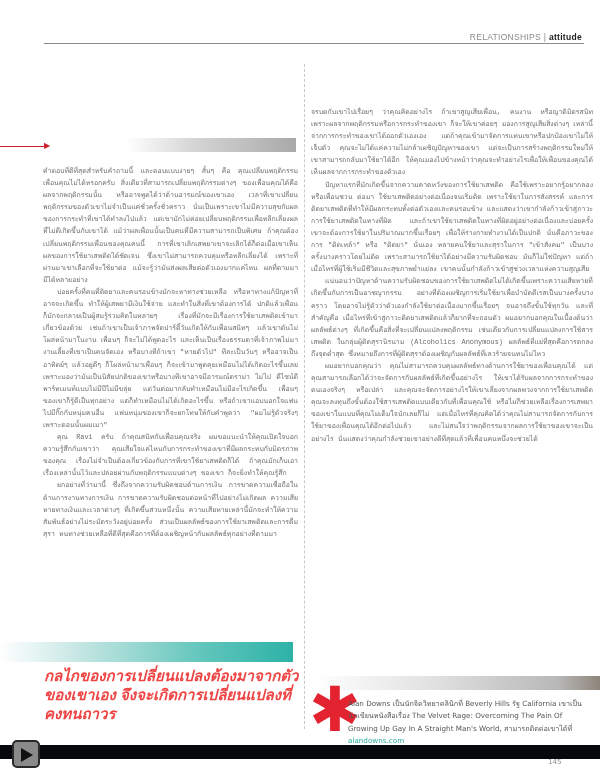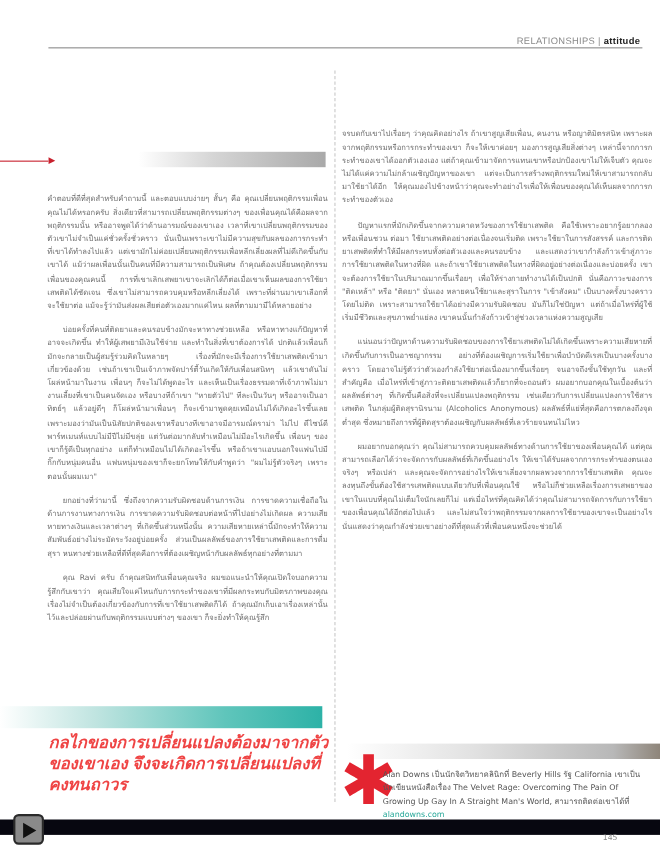--- a/index.html
+++ b/index.html
@@ -7,21 +7,21 @@
   .header-line{position:absolute;left:44px;top:43px;width:540px;height:1px;background:#8a8a8a;}
   .section-label{position:absolute;right:18px;top:32px;font-size:8.5px;letter-spacing:0.3px;color:#8a8a8a;font-family:"Liberation Sans",sans-serif;}
   .section-label b{color:#222;font-weight:bold;}
   .col-divider{position:absolute;left:304px;top:64px;width:0;height:665px;border-left:1px dashed #c8c8c8;}
   .title-wrap{position:absolute;left:0;top:132px;width:300px;height:28px;}
   .title-line{position:absolute;left:0;top:14px;width:44px;height:1px;background:#c8202d;}
   .title-arrow{position:absolute;left:44px;top:9px;font-size:8px;color:#c8202d;}
   .title-text{position:absolute;left:52px;top:0;font-size:20px;font-weight:bold;color:#d3202f;font-family:"Liberation Sans",sans-serif;letter-spacing:0.2px;}
   .title-bar{position:absolute;left:126px;top:6px;width:170px;height:14px;background:linear-gradient(90deg,#fff 0%,#d5d5d5 40%,#a9a9a9 100%);}
   .col{position:absolute;font-size:6.9px;line-height:12.1px;color:#6a6a6a;text-align:justify;}
-  .col p{margin:10px 0 0 0;text-indent:14px;}
+  .col p{margin:0 0 0 0;text-indent:14px;font-family:Liberation Mono, monospace;}
   .col p.first{text-indent:0;}
   .col-left{left:43px;top:165px;width:255px;}
   .col-right{left:311px;top:106px;width:282px;}
   .quote-bar{position:absolute;left:0;top:642px;width:293px;height:20px;background:linear-gradient(90deg,#ffffff 0%,#bfe4e0 30%,#5fc5bb 70%,#2db2a7 100%);}
   .quote{position:absolute;left:44px;top:666px;width:260px;font-size:15px;line-height:19px;font-weight:bold;font-style:italic;color:#ef4444;font-family:"Liberation Sans",sans-serif;}
   .bio-bar{position:absolute;left:315px;top:676px;width:285px;height:14px;background:linear-gradient(90deg,#ffffff 0%,#e2e2e2 40%,#b8b8b8 85%,#8e857a 100%);}
   .asterisk{position:absolute;left:309px;top:680px;font-size:62px;line-height:60px;color:#e32430;font-weight:bold;font-family:"DejaVu Sans",sans-serif;}
   .bio{position:absolute;left:348px;top:698px;width:240px;font-size:7.2px;line-height:12.3px;color:#555;}
   .bio a{color:#2aa99a;text-decoration:none;}
   .bottom-bar{position:absolute;left:0;top:745px;width:600px;height:14px;background:#070710;}
@@ -39,22 +39,22 @@
 
 <div class="title-wrap">
   <div class="title-line"></div>
   <div class="title-arrow">▶</div>
   <div class="title-bar"></div>
 </div>
 
 <div class="col col-left">
   <p class="first">คำตอบที่ดีที่สุดสำหรับคำถามนี้ และตอบแบบง่ายๆ สั้นๆ คือ คุณเปลี่ยนพฤติกรรมเพื่อนคุณไม่ได้หรอกครับ สิ่งเดียวที่สามารถเปลี่ยนพฤติกรรมต่างๆ ของเพื่อนคุณได้คือผลจากพฤติกรรมนั้น หรืออาจพูดได้ว่าด้านอารมณ์ของเขาเอง เวลาที่เขาเปลี่ยนพฤติกรรมของตัวเขาไม่จำเป็นแค่ชั่วครั้งชั่วคราว นั่นเป็นเพราะเขาไม่มีความสุขกับผลของการกระทำที่เขาได้ทำลงไปแล้ว แต่เขามักไม่ค่อยเปลี่ยนพฤติกรรมเพื่อหลีกเลี่ยงผลที่ไม่ดีเกิดขึ้นกับเขาได้ แม้ว่าผลเพื่อนนั้นเป็นคนที่มีความสามารถเป็นพิเศษ ถ้าคุณต้องเปลี่ยนพฤติกรรมเพื่อนของคุณคนนี้ การที่เขาเลิกเสพยาเขาจะเลิกได้ก็ต่อเมื่อเขาเห็นผลของการใช้ยาเสพติดได้ชัดเจน ซึ่งเขาไม่สามารถควบคุมหรือหลีกเลี่ยงได้ เพราะที่ผ่านมาเขาเลือกที่จะใช้ยาต่อ แม้จะรู้ว่ามันส่งผลเสียต่อตัวเองมากแค่ไหน ผลที่ตามมามีได้หลายอย่าง</p>
   <p>บ่อยครั้งที่คนที่ติดยาและคนรอบข้างมักจะหาทางช่วยเหลือ หรือหาทางแก้ปัญหาที่อาจจะเกิดขึ้น ทำให้ผู้เสพยามีเงินใช้จ่าย และทำในสิ่งที่เขาต้องการได้ ปกติแล้วเพื่อนก็มักจะกลายเป็นผู้สมรู้ร่วมคิดในหลายๆ เรื่องที่มักจะมีเรื่องการใช้ยาเสพติดเข้ามาเกี่ยวข้องด้วย เช่นถ้าเขาเป็นเจ้าภาพจัดปาร์ตี้วันเกิดให้กับเพื่อนสนิทๆ แล้วเขาดันไม่โผล่หน้ามาในงาน เพื่อนๆ ก็จะไม่ได้พูดอะไร และเห็นเป็นเรื่องธรรมดาที่เจ้าภาพไม่มางานเลี้ยงที่เขาเป็นคนจัดเอง หรือบางทีถ้าเขา "หายตัวไป" ทีละเป็นวันๆ หรืออาจเป็นอาทิตย์ๆ แล้วอยู่ดีๆ ก็โผล่หน้ามาเพื่อนๆ ก็จะเข้ามาพูดคุยเหมือนไม่ได้เกิดอะไรขึ้นเลย เพราะมองว่ามันเป็นนิสัยปกติของเขาหรือบางทีเขาอาจมีอารมณ์ดราม่า ไม่ไป ดีไซน์ดีพาร์ทเมนท์แบบไม่มีปีไม่มีขลุ่ย แต่วันต่อมากลับทำเหมือนไม่มีอะไรเกิดขึ้น เพื่อนๆ ของเขาก็รู้ดีเป็นทุกอย่าง แต่ก็ทำเหมือนไม่ได้เกิดอะไรขึ้น หรือถ้าเขาแอบนอกใจแฟนไปมีกิ๊กกับหนุ่มคนอื่น แฟนหนุ่มของเขาก็จะยกโทษให้กับคำพูดว่า "ผมไม่รู้ตัวจริงๆ เพราะตอนนั้นผมเมา"</p>
+  <p>คุณ Ravi ครับ ถ้าคุณสนิทกับเพื่อนคุณจริง ผมขอแนะนำให้คุณเปิดใจบอกความรู้สึกกับเขาว่า คุณเสียใจแค่ไหนกับการกระทำของเขาที่มีผลกระทบกับมิตรภาพของคุณ เรื่องไม่จำเป็นต้องเกี่ยวข้องกับการที่เขาใช้ยาเสพติดก็ได้ ถ้าคุณมักเก็บเอาเรื่องเหล่านั้นไว้และปล่อยผ่านกับพฤติกรรมแบบต่างๆ ของเขา ก็จะยิ่งทำให้คุณรู้สึก</p>
   <p>ยกอย่างที่ว่ามานี้ ซึ่งถึงจากความรับผิดชอบด้านการเงิน การขาดความเชื่อถือในด้านการงานทางการเงิน การขาดความรับผิดชอบต่อหน้าที่ไปอย่างไม่เกิดผล ความเสียหายทางเงินและเวลาต่างๆ ที่เกิดขึ้นส่วนหนึ่งนั้น ความเสียหายเหล่านี้มักจะทำให้ความสัมพันธ์อย่างไม่ระมัดระวังอยู่บ่อยครั้ง ส่วนเป็นผลลัพธ์ของการใช้ยาเสพติดและการดื่มสุรา หนทางช่วยเหลือที่ดีที่สุดคือการที่ต้องเผชิญหน้ากับผลลัพธ์ทุกอย่างที่ตามมา</p>
-  <p>คุณ Ravi ครับ ถ้าคุณสนิทกับเพื่อนคุณจริง ผมขอแนะนำให้คุณเปิดใจบอกความรู้สึกกับเขาว่า คุณเสียใจแค่ไหนกับการกระทำของเขาที่มีผลกระทบกับมิตรภาพของคุณ เรื่องไม่จำเป็นต้องเกี่ยวข้องกับการที่เขาใช้ยาเสพติดก็ได้ ถ้าคุณมักเก็บเอาเรื่องเหล่านั้นไว้และปล่อยผ่านกับพฤติกรรมแบบต่างๆ ของเขา ก็จะยิ่งทำให้คุณรู้สึก</p>
 </div>
 
 <div class="col col-right">
   <p class="first">จรบดกับเขาไปเรื่อยๆ ว่าคุณคิดอย่างไร ถ้าเขาสูญเสียเพื่อน, คนงาน หรือญาติมิตรสนิท เพราะผลจากพฤติกรรมหรือการกระทำของเขา ก็จะให้เขาค่อยๆ มองการสูญเสียสิ่งต่างๆ เหล่านี้จากการกระทำของเขาได้ออกตัวเองเอง แต่ถ้าคุณเข้ามาจัดการแทนเขาหรือปกป้องเขาไม่ให้เจ็บตัว คุณจะไม่ได้แค่ความไม่กล้าเผชิญปัญหาของเขา แต่จะเป็นการสร้างพฤติกรรมใหม่ให้เขาสามารถกลับมาใช้ยาได้อีก ให้คุณมองไปข้างหน้าว่าคุณจะทำอย่างไรเพื่อให้เพื่อนของคุณได้เห็นผลจากการกระทำของตัวเอง</p>
   <p>ปัญหาแรกที่มักเกิดขึ้นจากความคาดหวังของการใช้ยาเสพติด คือใช้เพราะอยากรู้อยากลองหรือเพื่อนชวน ต่อมา ใช้ยาเสพติดอย่างต่อเนื่องจนเริ่มติด เพราะใช้ยาในการสังสรรค์ และการติดยาเสพติดที่ทำให้มีผลกระทบทั้งต่อตัวเองและคนรอบข้าง และแสดงว่าเขากำลังก้าวเข้าสู่ภาวะการใช้ยาเสพติดในทางที่ผิด และถ้าเขาใช้ยาเสพติดในทางที่ผิดอยู่อย่างต่อเนื่องและบ่อยครั้ง เขาจะต้องการใช้ยาในปริมาณมากขึ้นเรื่อยๆ เพื่อให้ร่างกายทำงานได้เป็นปกติ นั่นคือภาวะของการ "ติดเหล้า" หรือ "ติดยา" นั่นเอง หลายคนใช้ยาและสุราในการ "เข้าสังคม" เป็นบางครั้งบางคราวโดยไม่ติด เพราะสามารถใช้ยาได้อย่างมีความรับผิดชอบ มันก็ไม่ใช่ปัญหา แต่ถ้าเมื่อไหร่ที่ผู้ใช้เริ่มมีชีวิตและสุขภาพย่ำแย่ลง เขาคนนั้นกำลังก้าวเข้าสู่ช่วงเวลาแห่งความสูญเสีย</p>
   <p>แน่นอนว่าปัญหาด้านความรับผิดชอบของการใช้ยาเสพติดไม่ได้เกิดขึ้นเพราะความเสียหายที่เกิดขึ้นกับการเป็นอาชญากรรม อย่างที่ต้องเผชิญการเริ่มใช้ยาเพื่อบำบัดดีเรสเป็นบางครั้งบางคราว โดยอาจไม่รู้ตัวว่าตัวเองกำลังใช้ยาต่อเนื่องมากขึ้นเรื่อยๆ จนอาจถึงขั้นใช้ทุกวัน และที่สำคัญคือ เมื่อไหร่ที่เข้าสู่ภาวะติดยาเสพติดแล้วก็ยากที่จะถอนตัว ผมอยากบอกคุณในเบื้องต้นว่า ผลลัพธ์ต่างๆ ที่เกิดขึ้นคือสิ่งที่จะเปลี่ยนแปลงพฤติกรรม เช่นเดียวกับการเปลี่ยนแปลงการใช้สารเสพติด ในกลุ่มผู้ติดสุรานิรนาม (Alcoholics Anonymous) ผลลัพธ์ที่แย่ที่สุดคือการตกลงถึงจุดต่ำสุด ซึ่งหมายถึงการที่ผู้ติดสุราต้องเผชิญกับผลลัพธ์ที่เลวร้ายจนทนไม่ไหว</p>
   <p>ผมอยากบอกคุณว่า คุณไม่สามารถควบคุมผลลัพธ์ทางด้านการใช้ยาของเพื่อนคุณได้ แต่คุณสามารถเลือกได้ว่าจะจัดการกับผลลัพธ์ที่เกิดขึ้นอย่างไร ให้เขาได้รับผลจากการกระทำของตนเองจริงๆ หรือเปล่า และคุณจะจัดการอย่างไรให้เขาเลี่ยงจากผลพวงจากการใช้ยาเสพติด คุณจะลงทุนถึงขั้นต้องใช้สารเสพติดแบบเดียวกับที่เพื่อนคุณใช้ หรือไม่ก็ช่วยเหลือเรื่องการเสพยาของเขาในแบบที่คุณไม่เต็มใจนักเลยก็ไม่ แต่เมื่อไหร่ที่คุณคิดได้ว่าคุณไม่สามารถจัดการกับการใช้ยาของเพื่อนคุณได้อีกต่อไปแล้ว และไม่สนใจว่าพฤติกรรมจากผลการใช้ยาของเขาจะเป็นอย่างไร นั่นแสดงว่าคุณกำลังช่วยเขาอย่างดีที่สุดแล้วที่เพื่อนคนหนึ่งจะช่วยได้</p>
 </div>
 
 <div class="quote-bar"></div>

